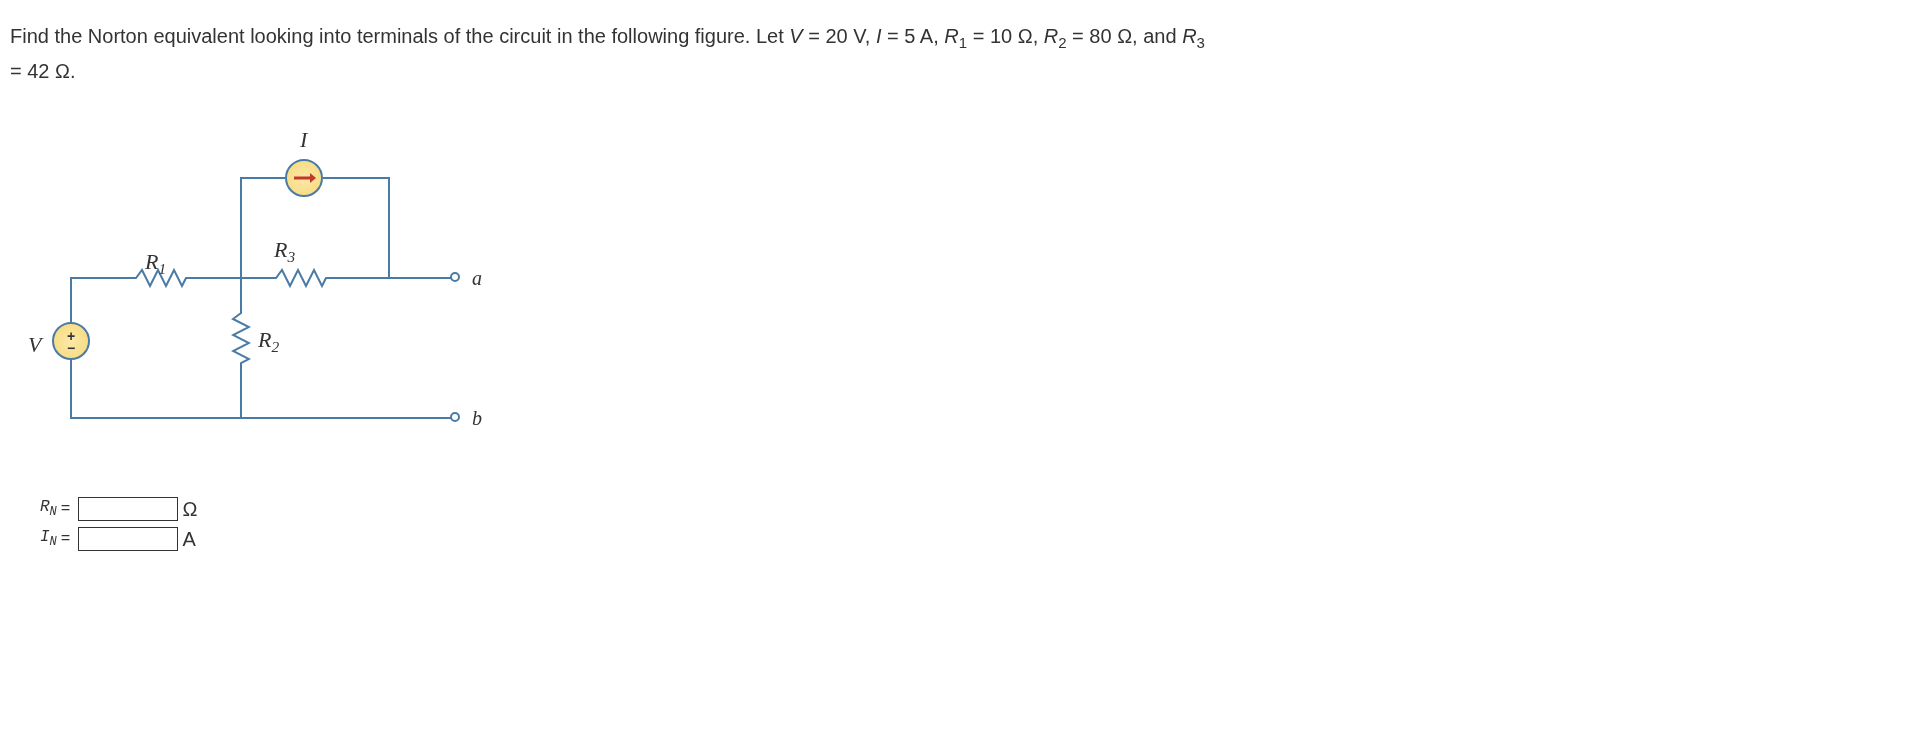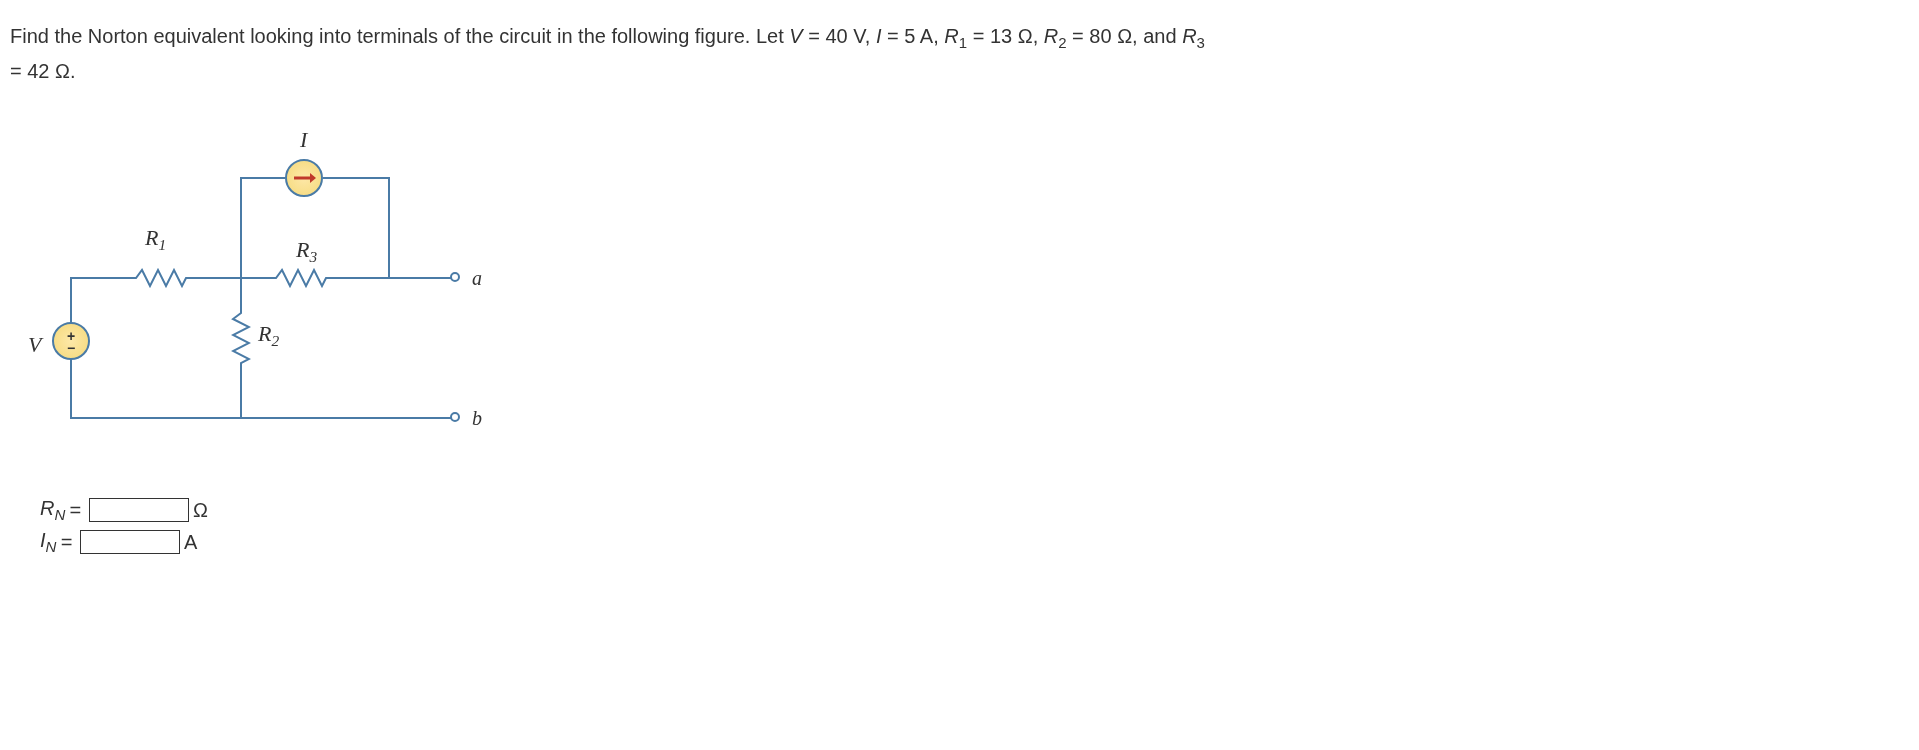--- a/index.html
+++ b/index.html
@@ -84,22 +84,22 @@
     margin-left: 30px;
     font-family: Arial, sans-serif;
   }
   .answer-row {
     display: flex;
     align-items: center;
     margin-bottom: 6px;
   }
   .answer-label {
     font-style: italic;
-    font-family: Liberation Sans, sans-serif;
-    font-size: 20px;
+    font-family: Liberation Mono, monospace;
+    font-size: 16px;
     margin-right: 4px;
   }
   .answer-input {
     border: 1px solid #333;
     width: 100px;
     height: 24px;
     font-size: 16px;
     padding: 2px 4px;
     margin: 0 4px;
   }
@@ -113,25 +113,25 @@
     font-size: 20px;
     color: #333;
   }
 </style>
 </head>
 <body>
 
 <div class="problem-text">
   <span>Find the Norton equivalent looking into terminals of the circuit in the following figure. Let </span>
   <span class="italic">V</span>
-  <span>= 40 V, </span>
+  <span>= 20 V, </span>
   <span class="italic">I</span>
   <span>= 5 A, </span>
   <span class="italic">R</span><span class="sub">1</span>
-  <span> = 13 Ω, </span>
+  <span> = 10 Ω, </span>
   <span class="italic">R</span><span class="sub">2</span>
   <span> = 80 Ω, and </span>
   <span class="italic">R</span><span class="sub">3</span>
   <br>
   <span>= 42 Ω.</span>
 </div>
 
 <div class="circuit-container">
 
   <div class="wire wire-v" style="left:200px; top:60px; height:20px;"></div>
@@ -146,50 +146,50 @@
   <div class="wire wire-v" style="left:348px; top:60px; height:100px;"></div>
   <div class="label" style="left:260px; top:10px;"><span>I</span></div>
 
   <div class="wire wire-h" style="left:30px; top:160px; width:60px;"></div>
 
   <div class="resistor-h" style="left:90px; top:151px;">
     <svg width="60" height="20">
         <polyline points="0,10 6,10 12,2 20,18 28,2 36,18 44,2 52,18 56,10 60,10" fill="none" stroke="#4a7ba6" stroke-width="2"></polyline>
       </svg>
   </div>
-  <div class="label" style="left:105px; top:108px;"><span>R</span><span class="sub">1</span></div>
+  <div class="label" style="left:105px; top:132px;"><span>R</span><span class="sub">1</span></div>
   <div class="wire wire-h" style="left:150px; top:160px; width:80px;"></div>
 
   <div class="resistor-h" style="left:230px; top:151px;">
     <svg width="60" height="20">
         <polyline points="0,10 6,10 12,2 20,18 28,2 36,18 44,2 52,18 56,10 60,10" fill="none" stroke="#4a7ba6" stroke-width="2"></polyline>
       </svg>
   </div>
-  <div class="label" style="left:256px; top:120px;"><span>R</span><span class="sub">3</span></div>
+  <div class="label" style="left:234px; top:120px;"><span>R</span><span class="sub">3</span></div>
   <div class="wire wire-h" style="left:290px; top:160px; width:125px;"></div>
   <div class="terminal" style="left:410px; top:155px;"></div>
   <div class="term-label" style="left:432px; top:150px;">a</div>
 
   <div class="wire wire-v" style="left:200px; top:80px; height:82px;"></div>
 
   <div class="wire wire-v" style="left:30px; top:160px; height:45px;"></div>
   <div class="source-circle vsource" style="left:12px; top:205px;">
     <div class="plus">+</div>
     <div class="minus">−</div>
   </div>
   <div class="label" style="left:-12px; top:215px;">V</div>
   <div class="wire wire-v" style="left:30px; top:243px; height:57px;"></div>
 
   <div class="wire wire-v" style="left:200px; top:160px; height:30px;"></div>
   <div class="resistor-v" style="left:191px; top:190px;">
     <svg width="20" height="60">
         <polyline points="10,0 10,6 2,12 18,20 2,28 18,36 2,44 18,52 10,56 10,60" fill="none" stroke="#4a7ba6" stroke-width="2"></polyline>
       </svg>
   </div>
-  <div class="label" style="left:218px; top:204px;"><span>R</span><span class="sub">2</span></div>
+  <div class="label" style="left:218px; top:210px;"><span>R</span><span class="sub">2</span></div>
   <div class="wire wire-v" style="left:200px; top:250px; height:50px;"></div>
 
   <div class="wire wire-h" style="left:30px; top:300px; width:385px;"></div>
   <div class="terminal" style="left:410px; top:295px;"></div>
   <div class="term-label" style="left:432px; top:290px;">b</div>
 
 </div>
 
 <div class="answer-rows">
   <div class="answer-row">

